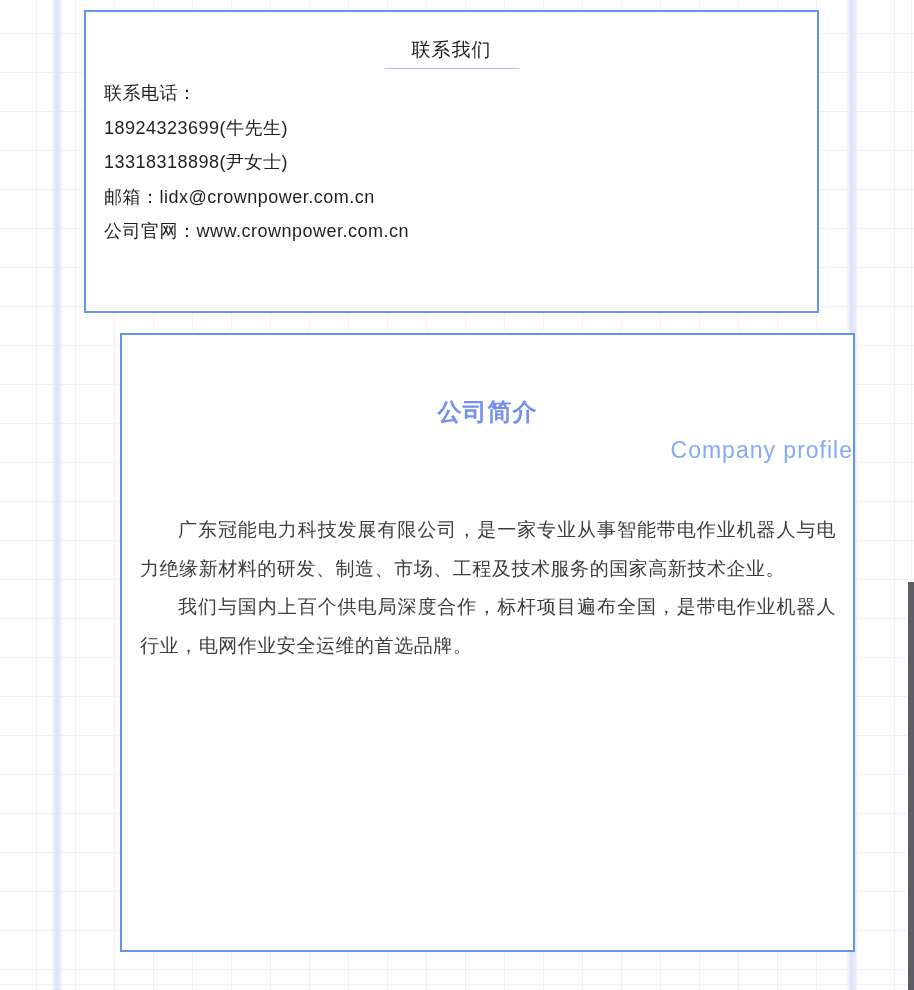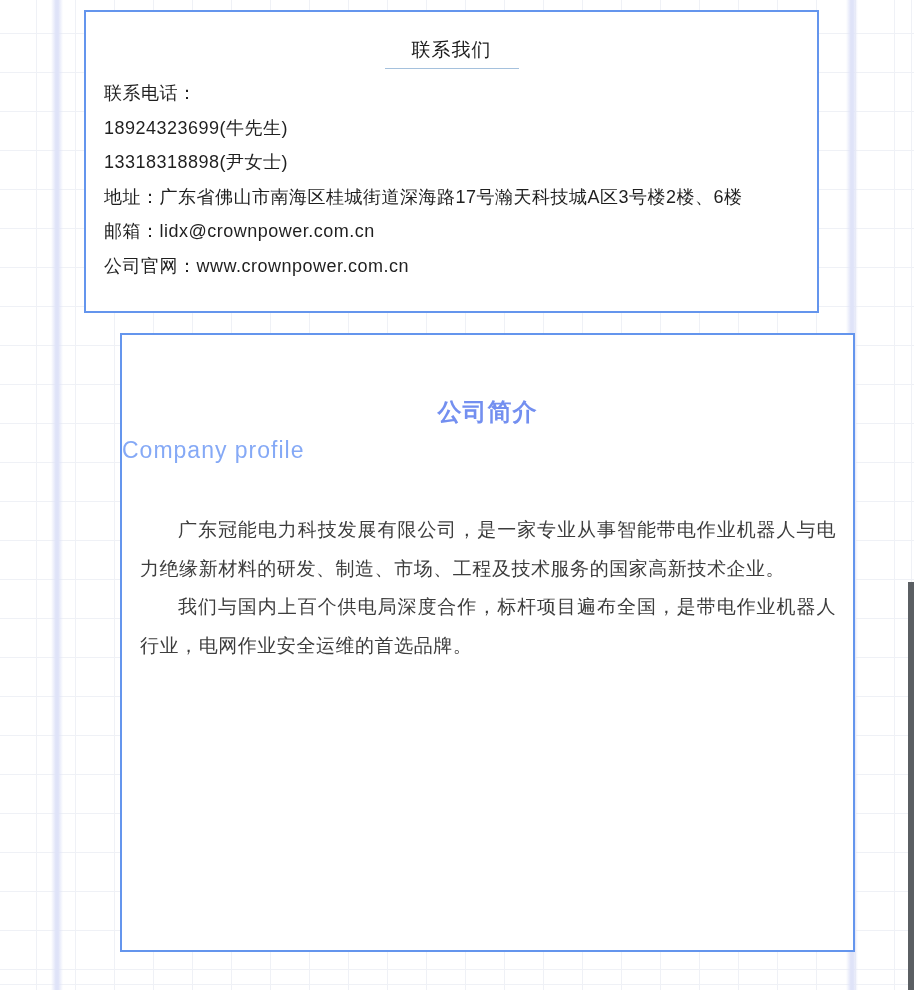--- a/index.html
+++ b/index.html
@@ -43,21 +43,21 @@
     font-size:18px;color:#1f1f1f;line-height:34.6px;letter-spacing:0.5px;
     white-space:nowrap;
   }
 
   
   .card2 .p-title{
     margin-top:63px;text-align:center;font-size:24px;font-weight:700;
     color:#738ff0;line-height:28px;letter-spacing:1px;
   }
   .card2 .p-subtitle{
-    margin-top:10px;text-align:left;font-size:23px;font-weight:400;
+    margin-top:10px;text-align:right;font-size:23px;font-weight:400;
     color:#85a9f6;letter-spacing:1px;line-height:28px;
   }
   .paragraphs{padding:47px 17px 0 18px;}
   .paragraphs p{
     margin:0;font-size:19px;color:#3d3d3d;line-height:38.7px;
     text-indent:2em;letter-spacing:0.55px;text-align:justify;
   }
 
   
   .scroll-thumb{
@@ -71,21 +71,20 @@
 <div class="stripe left"></div>
 <div class="stripe right"></div>
 
 <section class="card card1">
   <h2>联系我们</h2>
   <div class="underline"></div>
   <div class="contact-lines">
     <div class="cline">联系电话：</div>
     <div class="cline">18924323699(牛先生)</div>
     <div class="cline">13318318898(尹女士)</div>
-    <div class="cline">地址：广东省佛山市南海区桂城街道深海路17号瀚天科技城A区3号楼2楼、6楼</div>
     <div class="cline">邮箱：lidx@crownpower.com.cn</div>
     <div class="cline">公司官网：www.crownpower.com.cn</div>
   </div>
 </section>
 
 <section class="card card2">
   <div class="p-title">公司简介</div>
   <div class="p-subtitle">Company profile</div>
   <div class="paragraphs">
     <p>广东冠能电力科技发展有限公司，是一家专业从事智能带电作业机器人与电力绝缘新材料的研发、制造、市场、工程及技术服务的国家高新技术企业。</p>

